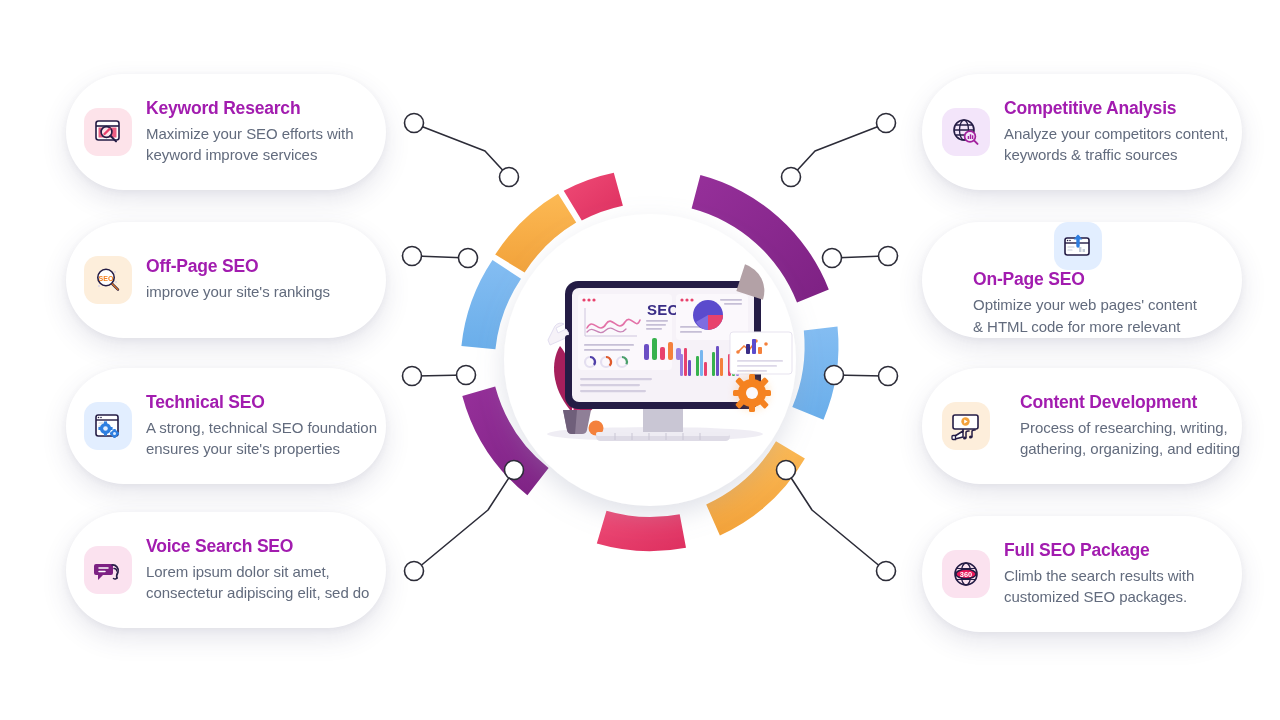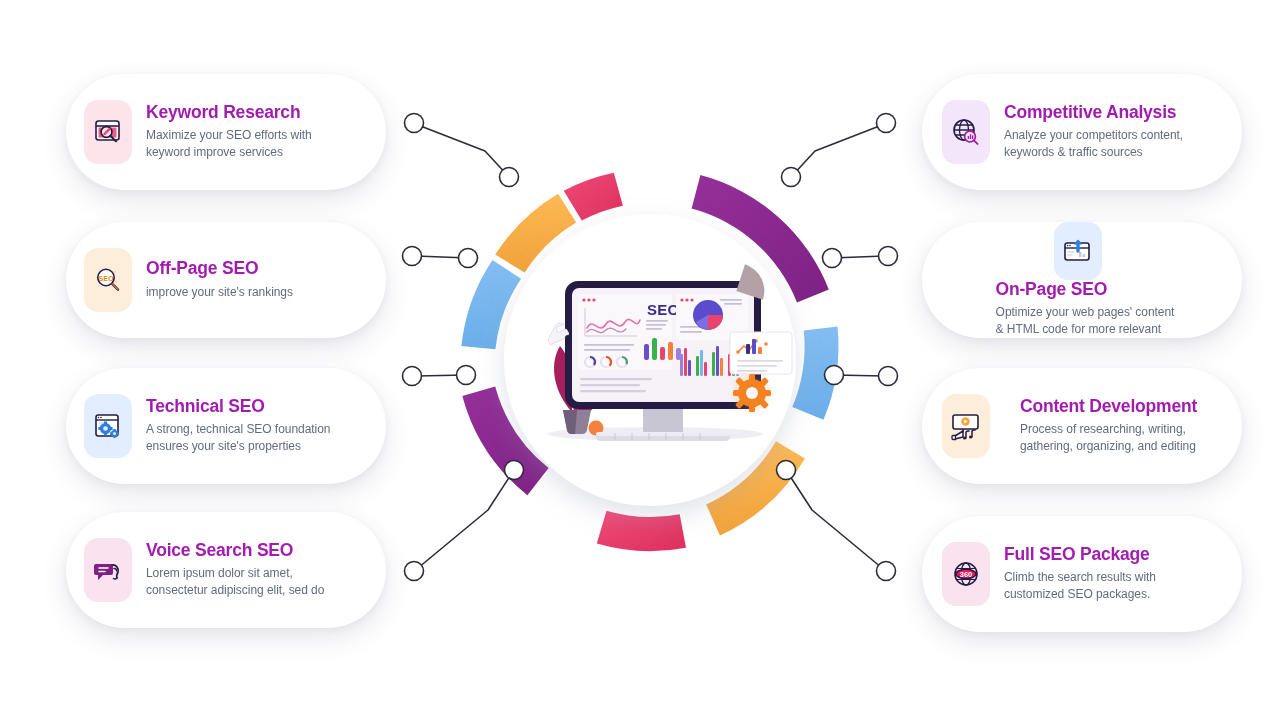--- a/index.html
+++ b/index.html
@@ -45,21 +45,21 @@
   .card-row3 { top: 368px; justify-content: center; }
   .card-row4 { top: 512px; }
 
   .right.card-row1 { top: 74px; }
   .right.card-row2 { top: 222px; flex-direction: column; }
   .right.card-row3 { top: 368px; gap: 16px; }
   .right.card-row4 { top: 516px; }
 
   .icon-tile {
     width: 48px;
-    height: 64px;
+    height: 48px;
     min-width: 48px;
     border-radius: 14px;
     display: flex;
     align-items: center;
     justify-content: center;
     margin-right: 14px;
   }
   .icon-tile svg { display: block; }
 
   .card-text { flex: 1; min-width: 0; }
@@ -67,21 +67,21 @@
   .card-title {
     font-size: 17.5px;
     font-weight: bold;
     color: #a21caf;
     letter-spacing: -0.2px;
     line-height: 1.1;
     margin-bottom: 5px;
     white-space: nowrap;
   }
   .card-desc {
-    font-size: 12px;
+    font-size: 15px;
     color: #626b7d;
     line-height: 1.42;
     letter-spacing: -0.05px;
   }
   .card-desc span { display: block; white-space: nowrap; }
 
   
   #center-graphic {
     position: absolute;
     left: 400px;

